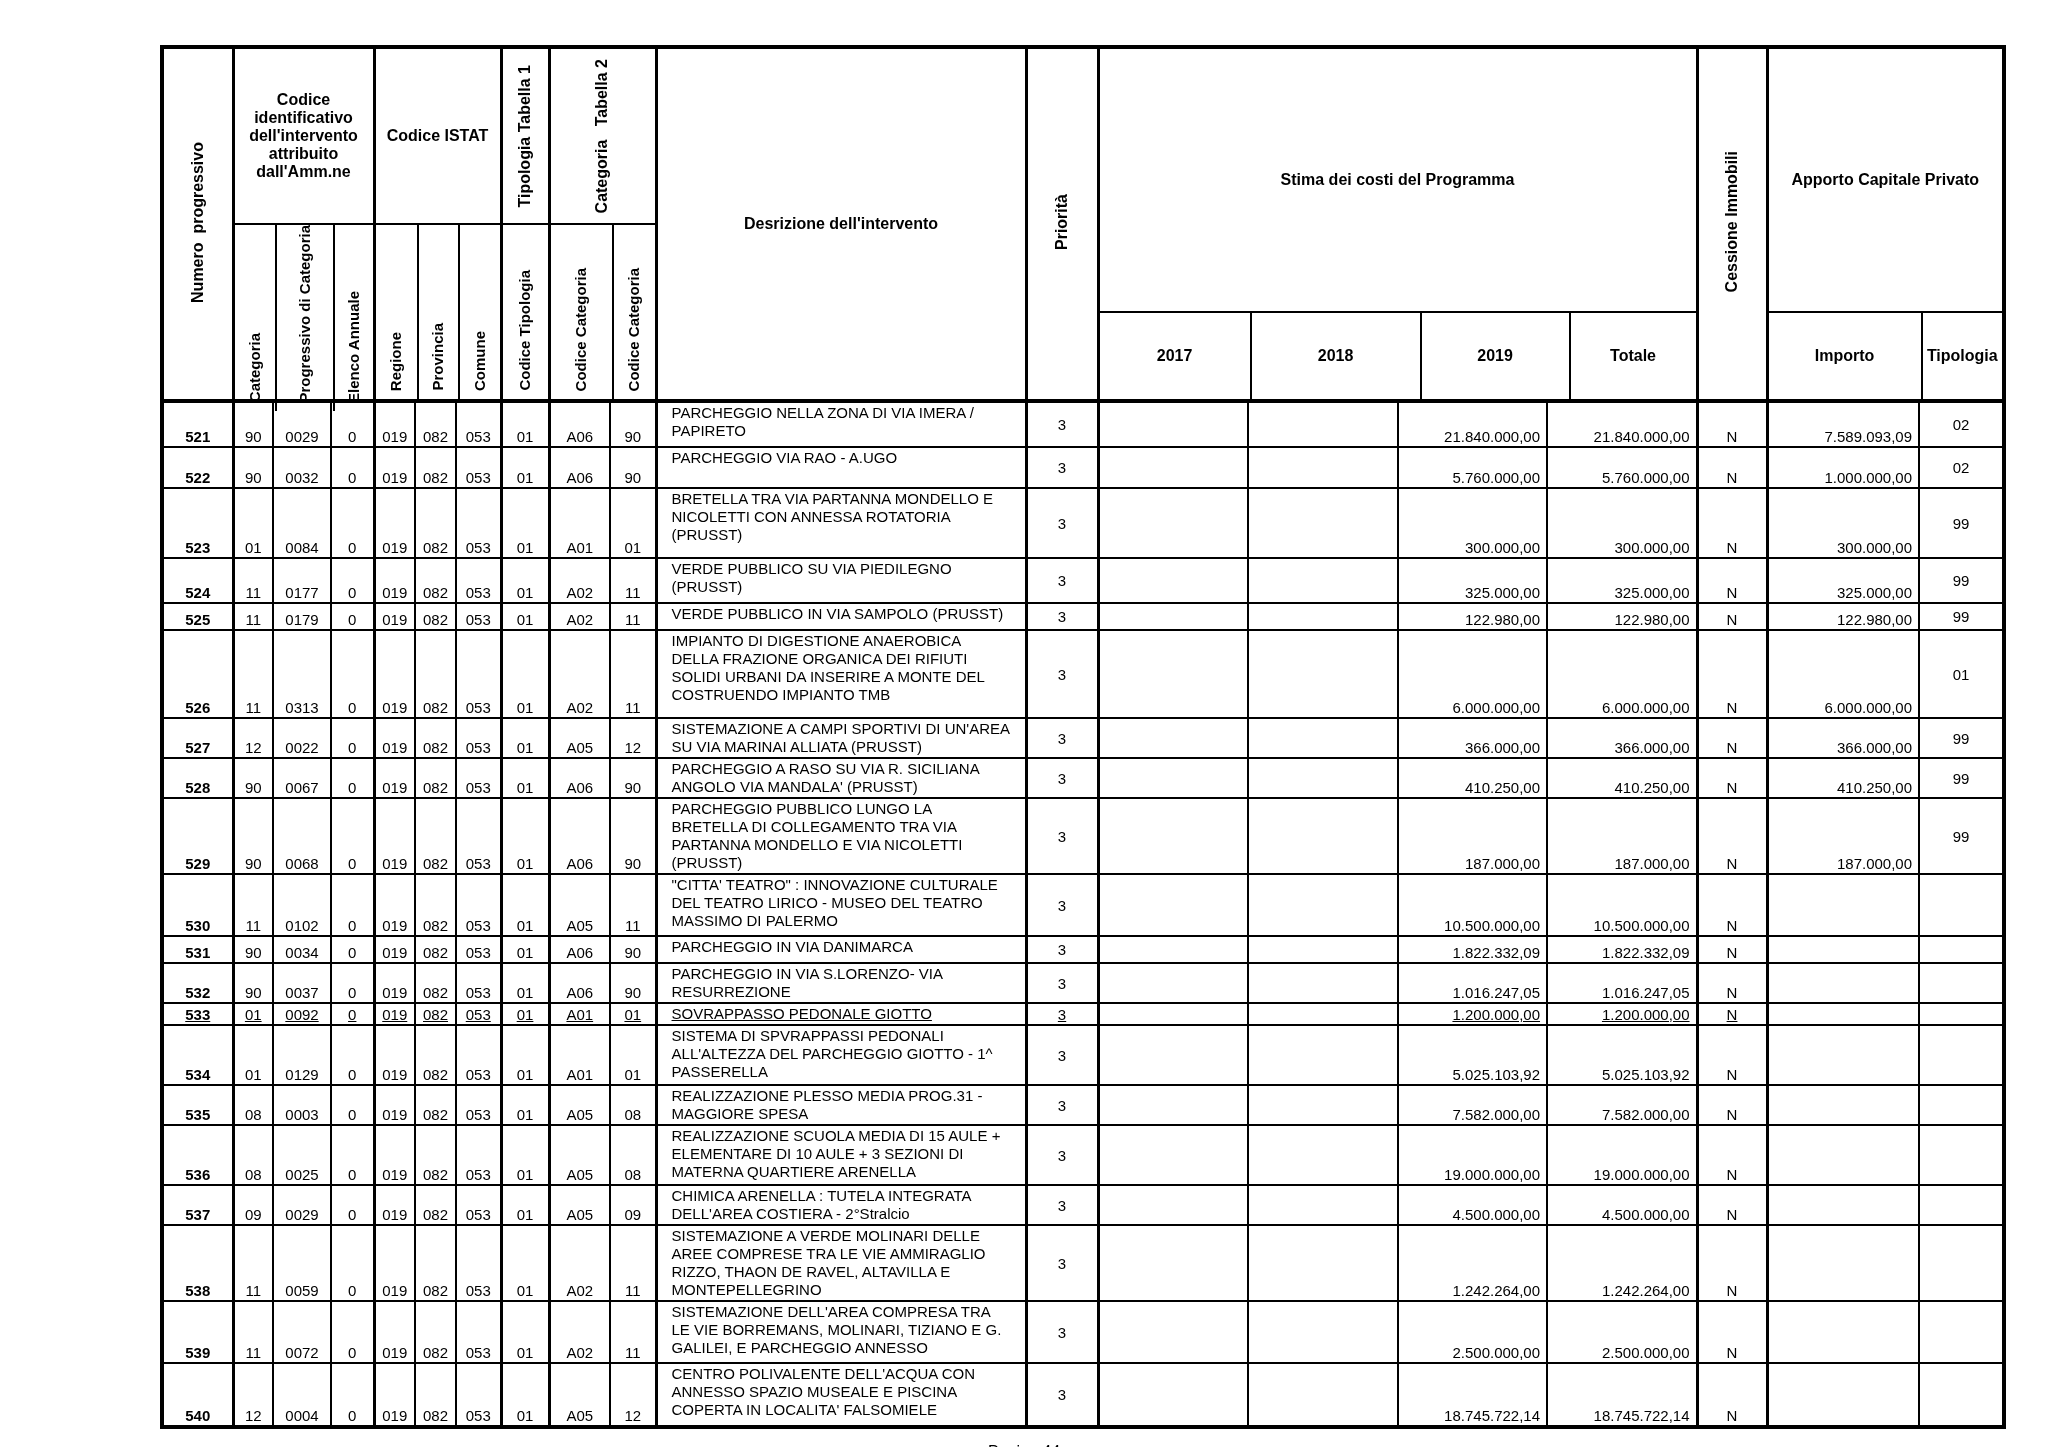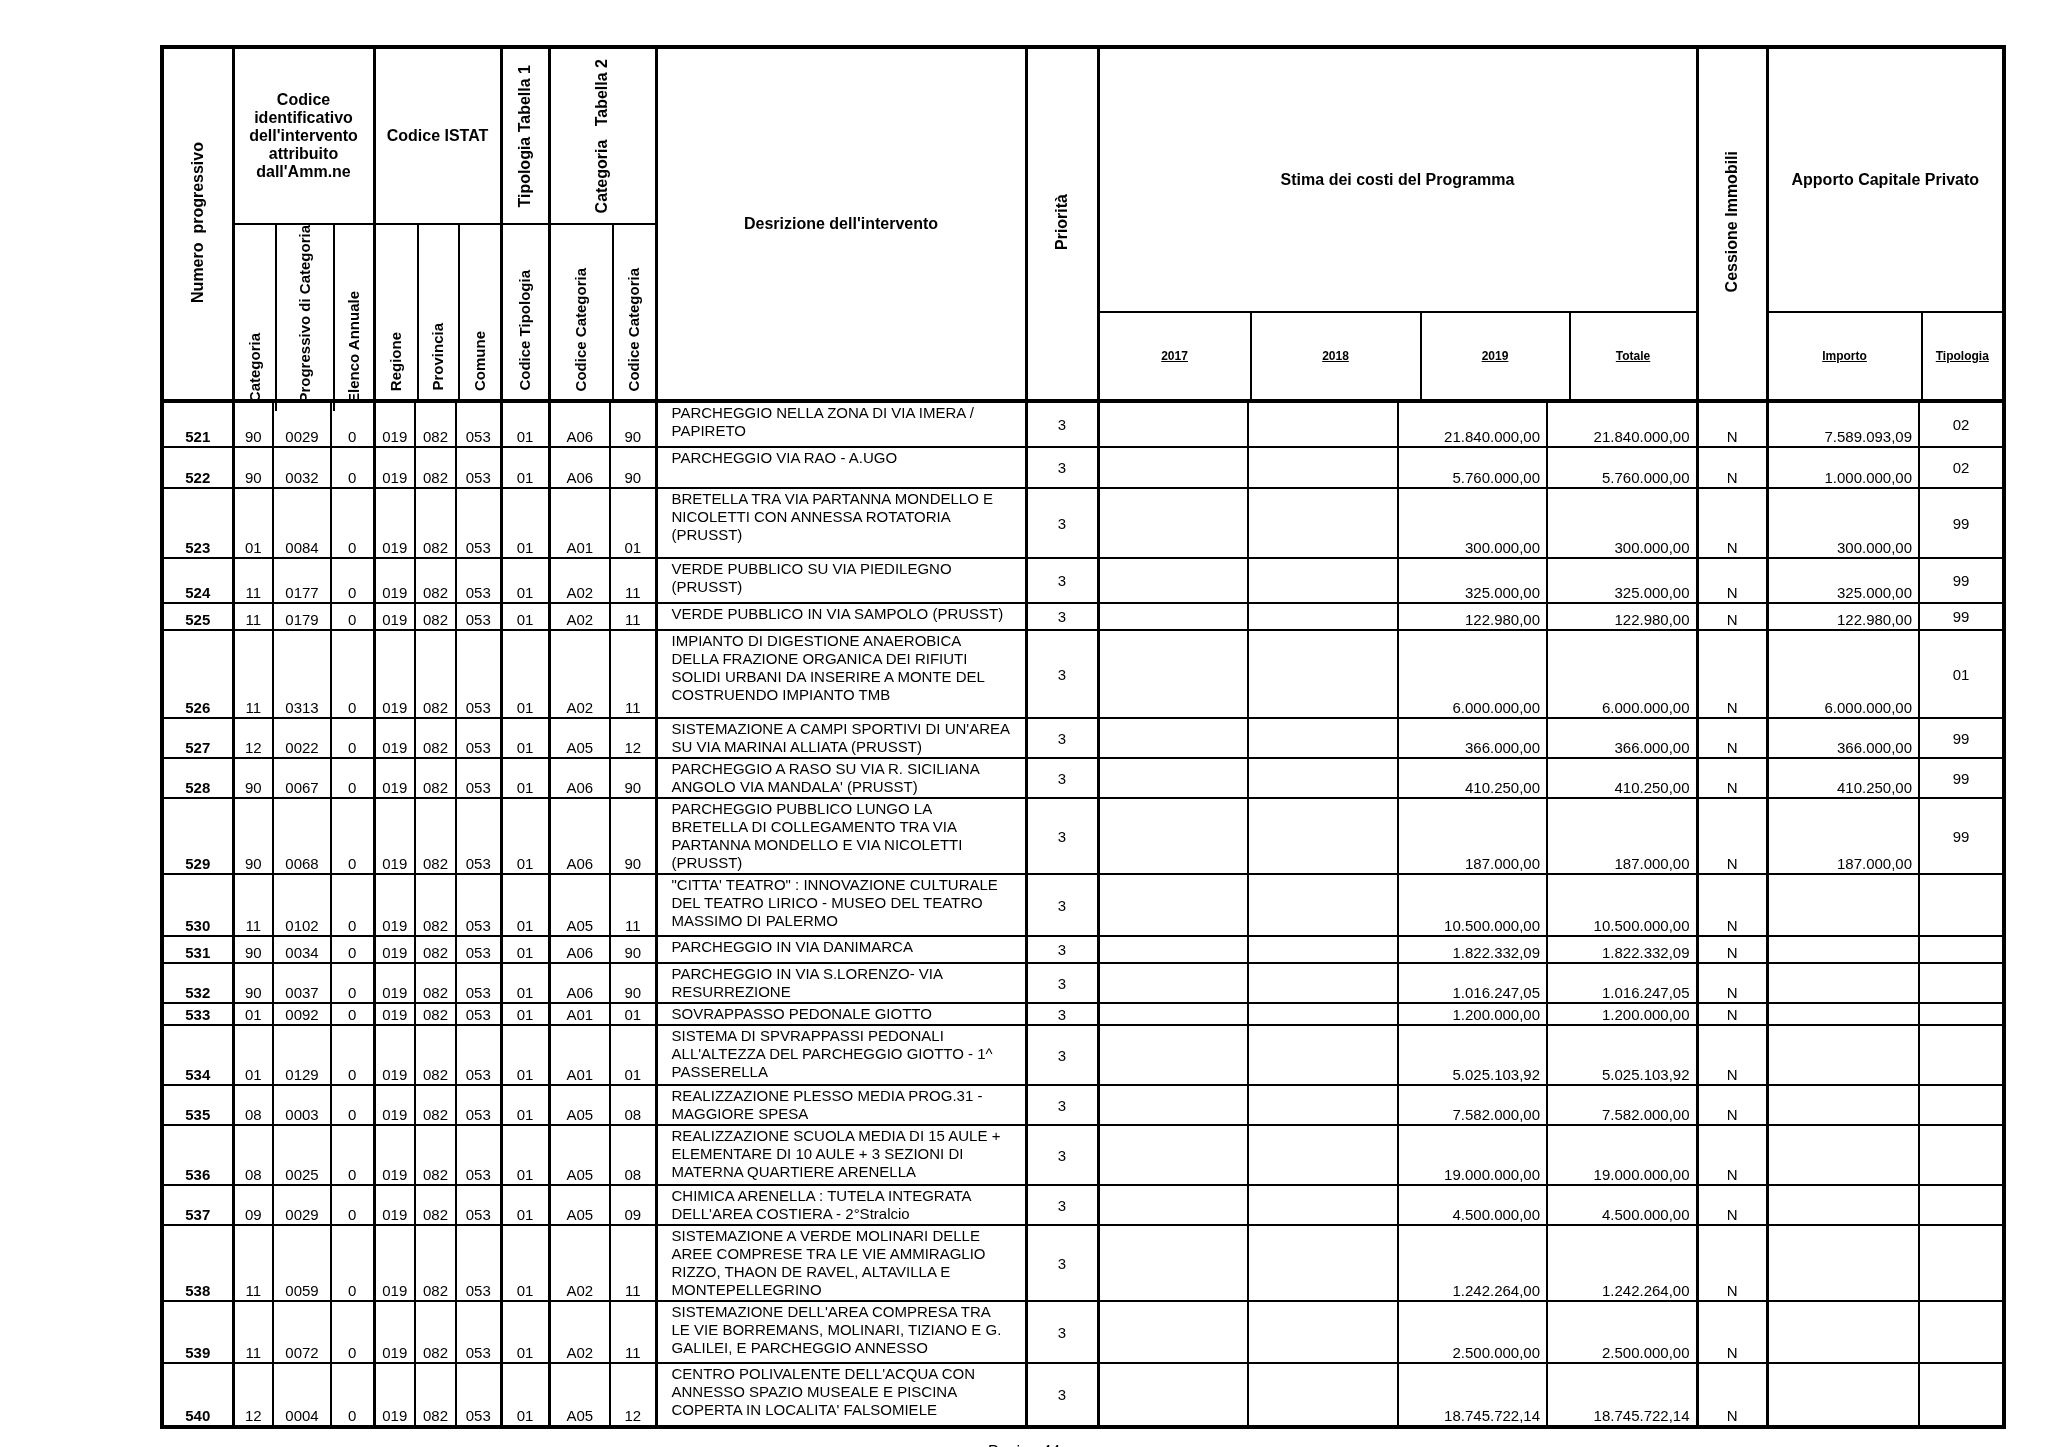--- a/index.html
+++ b/index.html
@@ -29,21 +29,21 @@
   }
   .grp-label.tall{flex:0 0 264px;}
   .grp-subs{flex:1;display:flex;align-items:stretch;}
   .sub{
     display:flex;justify-content:center;align-items:flex-end;
     padding-bottom:8px;box-sizing:border-box;
   }
   .sub + .sub{border-left:2px solid #000;}
   .sub-h{
     display:flex;justify-content:center;align-items:center;
-    font-size:12px;font-weight:bold;box-sizing:border-box;text-decoration:underline;
+    font-size:16px;font-weight:bold;box-sizing:border-box;
   }
   .sub-h + .sub-h{border-left:2px solid #000;}
   .vtext{
     display:inline-block;
     writing-mode:vertical-rl;transform:rotate(180deg);
     white-space:pre-wrap;line-height:1.15;
     font-weight:bold;font-size:16px;text-align:center;
   }
   .vtext.small{font-size:15px;}
   .hdr-center{display:flex;height:350px;align-items:center;justify-content:center;
@@ -433,21 +433,21 @@
           <td class="c-desc c-g">PARCHEGGIO IN VIA S.LORENZO- VIA RESURREZIONE</td>
           <td class="c-pri c-g">3</td>
           <td class="c-money"></td>
           <td class="c-money"></td>
           <td class="c-money">1.016.247,05</td>
           <td class="c-money c-g">1.016.247,05</td>
           <td class="c-cess c-g">N</td>
           <td class="c-money"></td>
           <td class="c-tip"></td>
         </tr>
-        <tr style="height: 18px;">
+        <tr style="height: 18px; text-decoration: underline;">
           <td class="c-num c-g">533</td>
           <td class="c-ctr">01</td>
           <td class="c-ctr">0092</td>
           <td class="c-ctr c-g">0</td>
           <td class="c-ctr">019</td>
           <td class="c-ctr">082</td>
           <td class="c-ctr c-g">053</td>
           <td class="c-ctr c-g">01</td>
           <td class="c-ctr">A01</td>
           <td class="c-ctr c-g">01</td>

